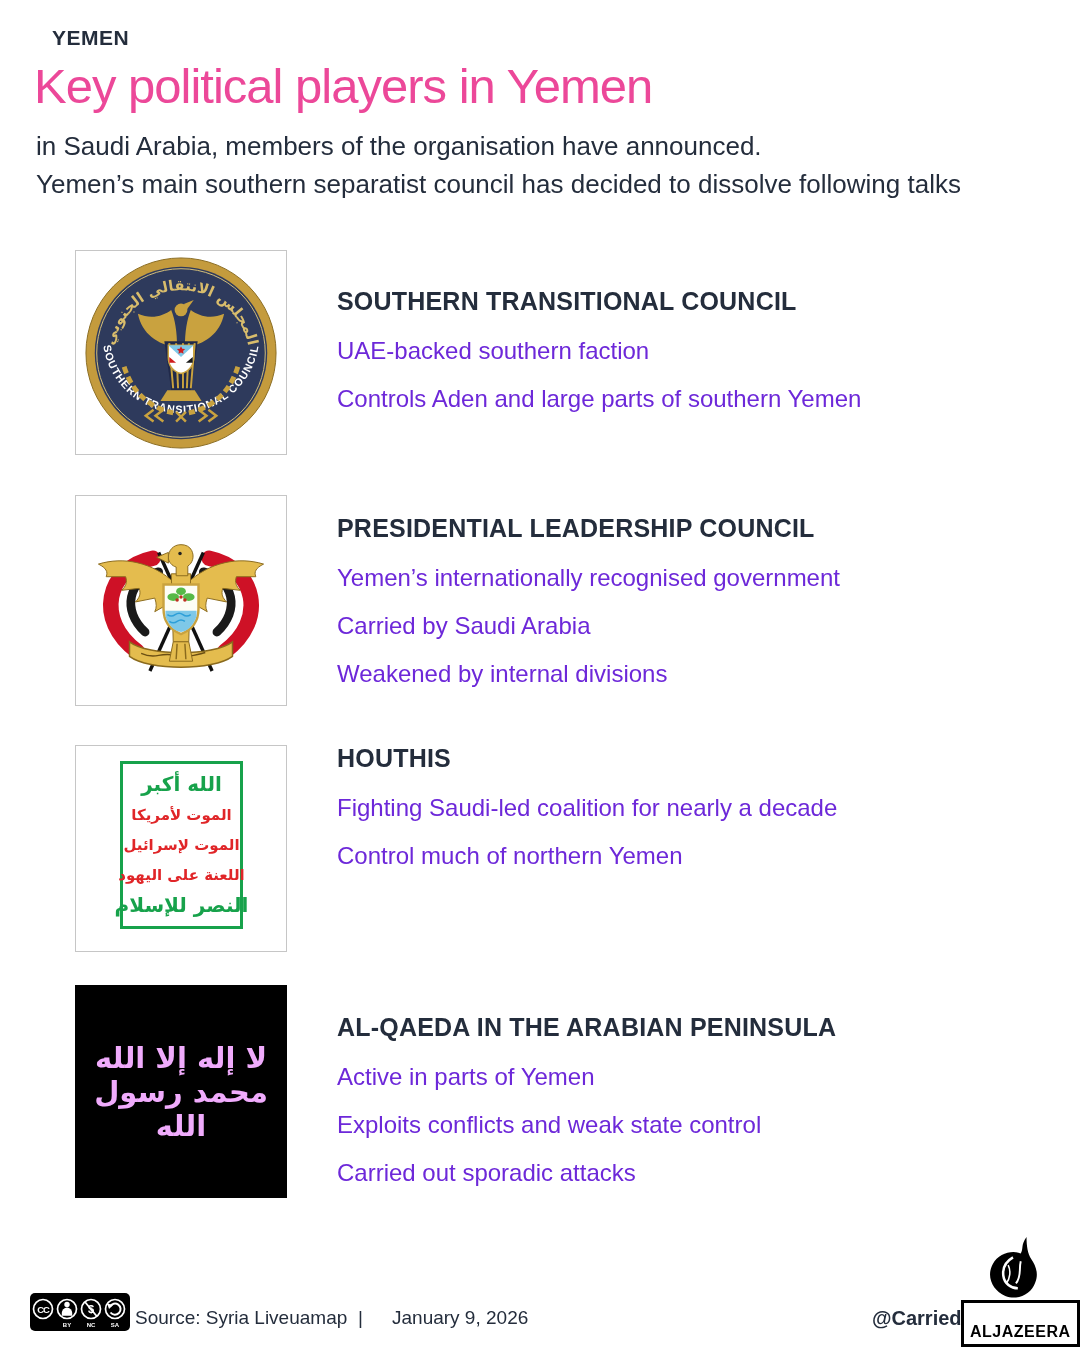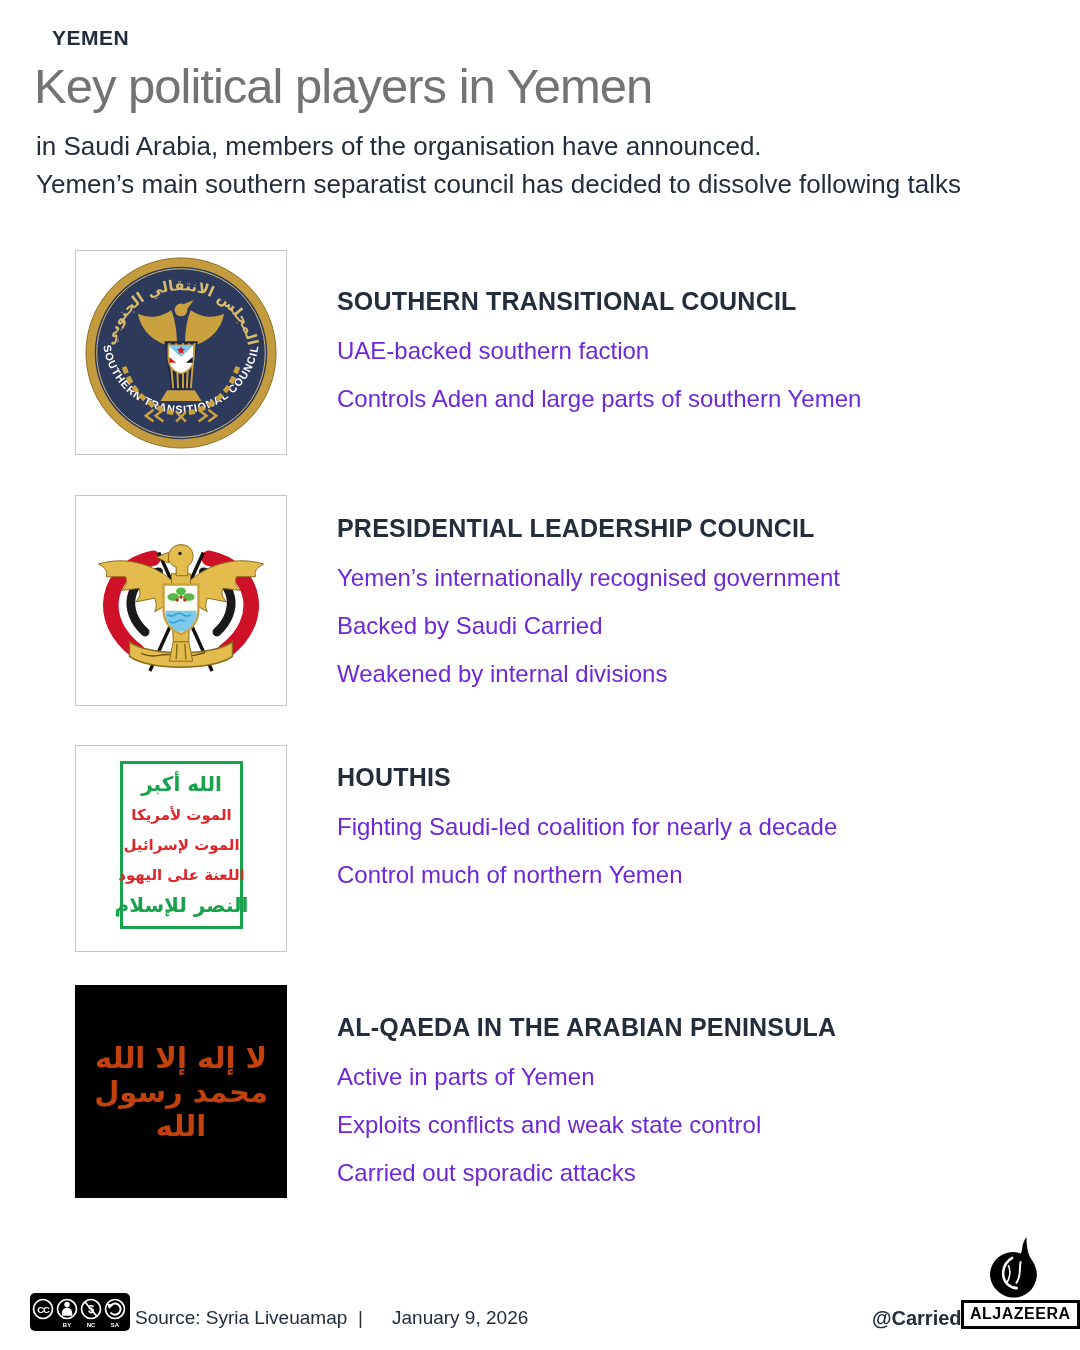--- a/index.html
+++ b/index.html
@@ -7,38 +7,38 @@
   .canvas {
     position:relative; width:1080px; height:1350px; background:#ffffff;
     font-family:"Liberation Sans","DejaVu Sans",sans-serif; color:#242D3C; overflow:hidden;
   }
   .kicker {
     position:absolute; left:36px; top:26px;
     font-size:21px; font-weight:800; letter-spacing:0.5px; color:#242D3C;margin-left:16px;
   }
   .title {
     position:absolute; left:34px; top:58px; margin:0;
-    font-size:49px; font-weight:500; letter-spacing:-1px; color:#737373;
+    font-size:49px; font-weight:500; letter-spacing:-1px; color:#ec4899;
   }
   .subtitle {
     position:absolute; left:36px; top:127px;
     font-size:26px; font-weight:500; line-height:38px; color:#242D3C; width:1010px;
   }
   .logo-box {
     position:absolute; left:75px; width:212px; background:#fff;
     border:1px solid #c6c6c6;
   }
   .box-stc   { top:250px; height:205px; }
   .box-plc   { top:495px; height:211px; }
   .box-houthi{ top:745px; height:207px; }
   .box-aqap  { top:985px; height:213px; background:#000; border:1px solid #000; }
   .logo-box svg.emblem { position:absolute; left:50%; top:50%; transform:translate(-50%,-50%); }
 
   .section-text { position:absolute; left:337px; width:715px; }
-  .sec-1 { top:286px; } .sec-2 { top:513px; } .sec-3 { top:762px; } .sec-4 { top:1012px; }
+  .sec-1 { top:286px; } .sec-2 { top:513px; } .sec-3 { top:743px; } .sec-4 { top:1012px; }
   .section-text h2 {
     margin:0; font-size:25px; font-weight:800; line-height:30px; color:#242D3C; letter-spacing:0.2px;
   }
   .section-text .point {
     font-size:24px; font-weight:500; line-height:30px; margin-top:18px; color:#6d28d9;
   }
   .section-text .point:first-of-type { margin-top:20px; }
 
   
   .houthi-banner {
@@ -49,35 +49,35 @@
   }
   .houthi-line { font-weight:700; line-height:31px; white-space:nowrap; }
   .hl-big { font-size:20px; }
   .hl-small { font-size:15px; line-height:30px; }
   .hl-green { color:#17A24B; }
   .hl-red { color:#E02528; }
 
   
   .shahada {
     position:absolute; inset:0; display:flex; align-items:center; justify-content:center;
-    color:#c2410c; font-family:"DejaVu Sans",sans-serif; font-weight:700; font-size:29px;
+    color:#f0abfc; font-family:"DejaVu Sans",sans-serif; font-weight:700; font-size:29px;
     direction:rtl; letter-spacing:-1px; padding:15px 3px; text-align:center;
   }
 
   
   .cc-badge { position:absolute; left:30px; top:1293px; }
   .footer-text {
     position:absolute; top:1307px; font-size:19px; font-weight:500; color:#242D3C;
   }
   .src { left:135px; }
   .sep { left:358px; color:#242D3C; }
   .date { left:392px; }
   .ajlabs { left:872px; font-weight:700; font-size:20px; }
   .brand-box {
-    position:absolute; left:961px; top:1300px; border:3px solid #000; padding:2px 6px 3px;
+    position:absolute; left:961px; top:1300px; border:3px solid #000; padding:20px 6px 3px;
     font-size:16px; font-weight:800; letter-spacing:0.5px; color:#000; background:#fff;
   }
   .flame { position:absolute; left:984px; top:1235px; }
 </style>
 </head>
 <body>
 
 <div class="canvas">
 
   <div class="kicker">YEMEN</div>
@@ -180,21 +180,21 @@
       <path d="M93,121 q4,3 8,0 t8,0" fill="none" stroke="#2d9fd8" stroke-width="1.5"></path>
 
       <path d="M105,42 C97,42 92,48 92,55 C92,60 96,64 100,65 L100,74 L112,74 L112,64 C117,61 119,54 116,48 C114,44 110,42 105,42 Z" fill="#E4BC4E" stroke="#8a6a1d" stroke-width="1"></path>
       <path d="M92,50 L80,55 L92,61 Z" fill="#E4BC4E" stroke="#8a6a1d" stroke-width="1"></path>
       <circle cx="104" cy="51" r="1.8" fill="#222"></circle>
     </svg>
   </div>
   <div class="section-text sec-2">
     <h2>PRESIDENTIAL LEADERSHIP COUNCIL</h2>
     <div class="point">Yemen’s internationally recognised government</div>
-    <div class="point">Backed by Saudi Carried</div>
+    <div class="point">Carried by Saudi Arabia</div>
     <div class="point">Weakened by internal divisions</div>
   </div>
 
   <div class="logo-box box-houthi">
     <div class="houthi-banner">
       <div class="houthi-line hl-big hl-green">الله أكبر</div>
       <div class="houthi-line hl-small hl-red">الموت لأمريكا</div>
       <div class="houthi-line hl-small hl-red">الموت لإسرائيل</div>
       <div class="houthi-line hl-small hl-red">اللعنة على اليهود</div>
       <div class="houthi-line hl-big hl-green">النصر للإسلام</div>

